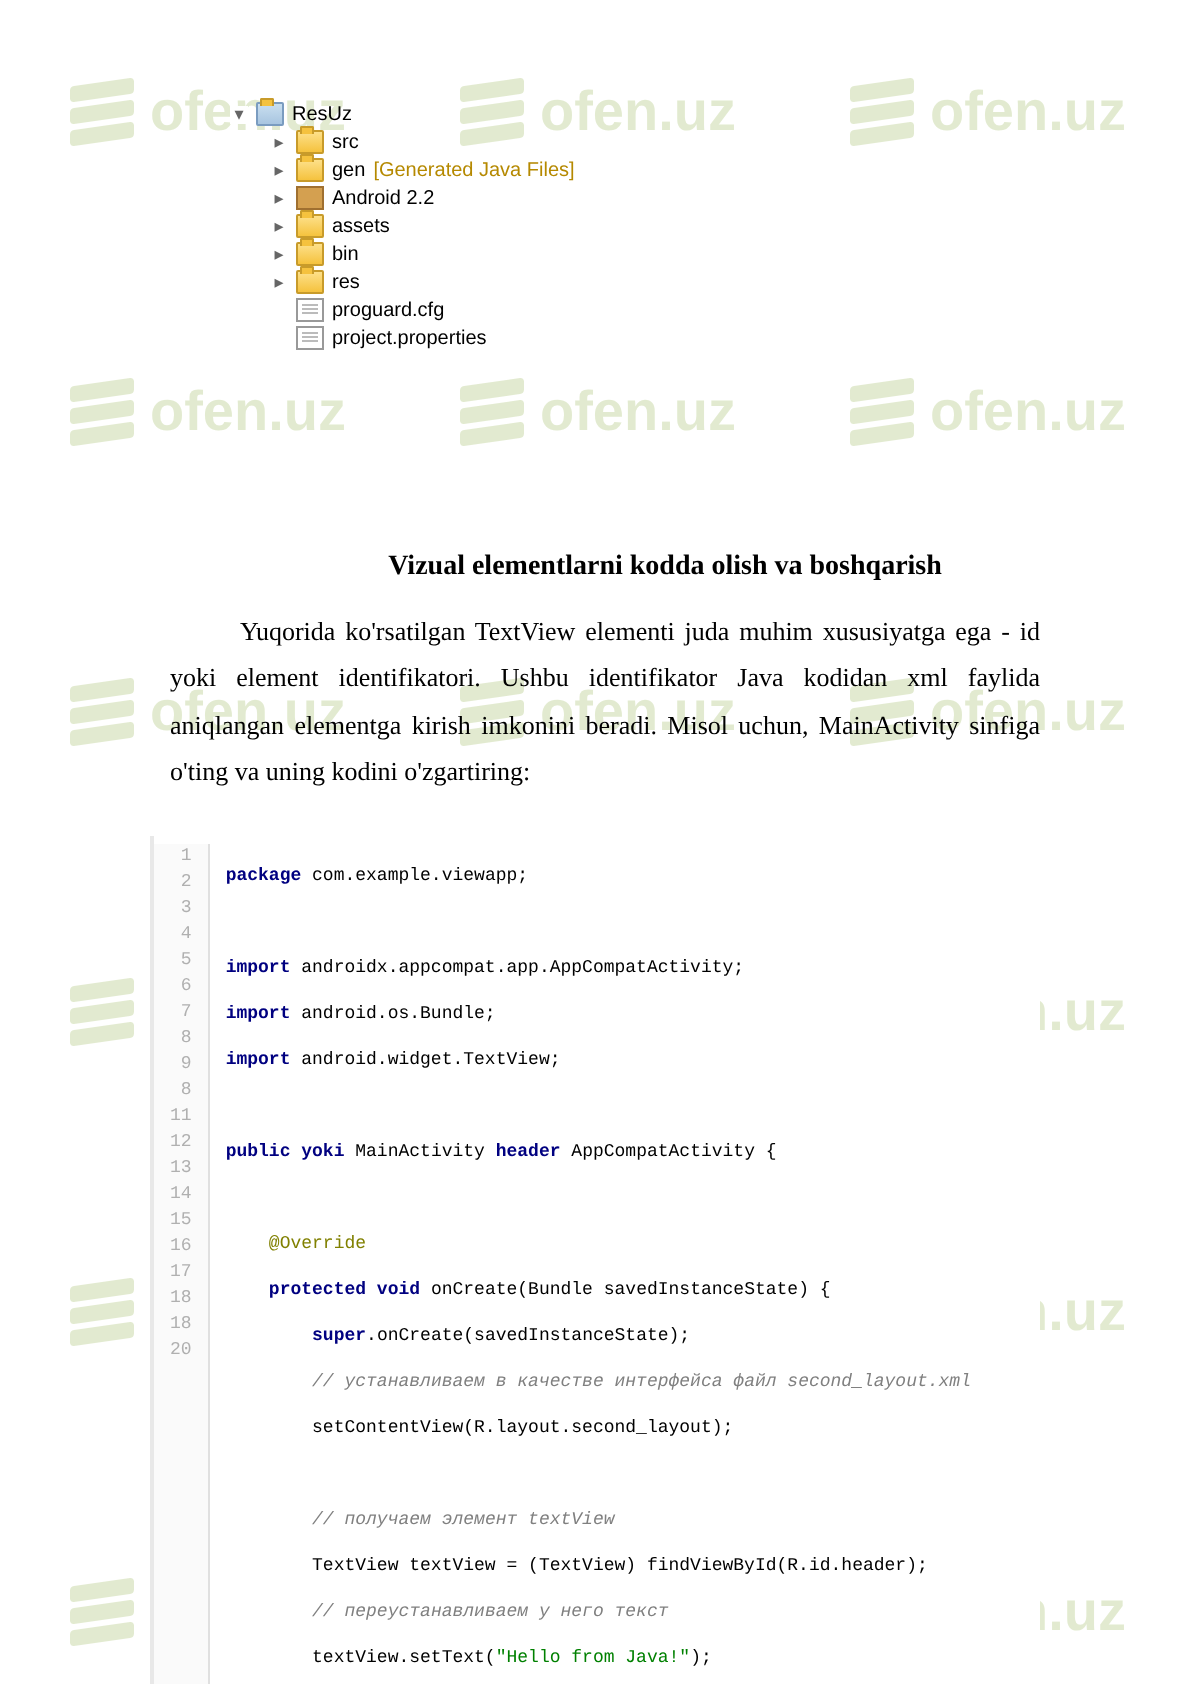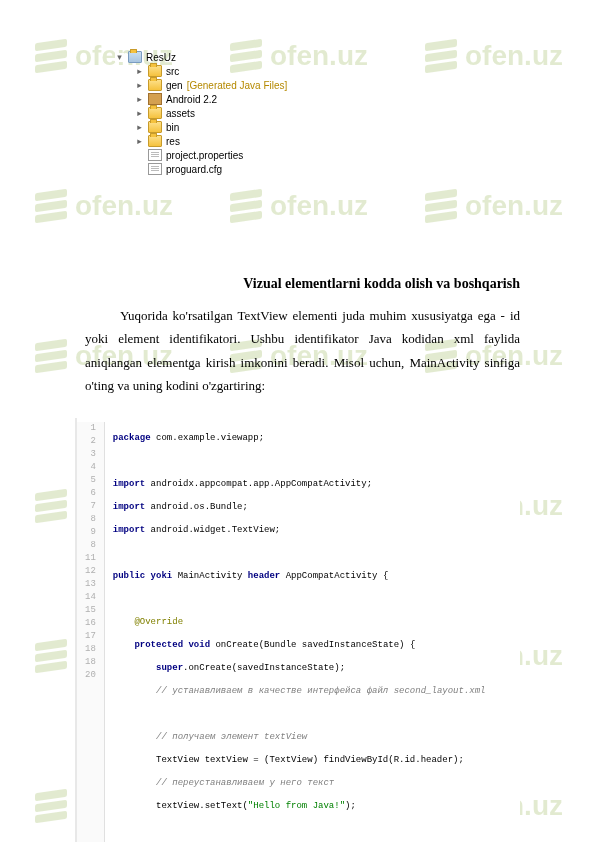--- a/index.html
+++ b/index.html
@@ -134,21 +134,21 @@
     }
     .gen-text {
       color: #b58900;
       font-size: 10px;
     }
 
     
     h3 {
       font-size: 14px;
       font-weight: bold;
-      text-align: right;
+      text-align: center;
       margin-left: 60px;
       margin-bottom: 12px;
     }
     p.body-text {
       font-size: 13px;
       line-height: 1.8;
       text-align: justify;
       text-indent: 35px;
       margin-bottom: 8px;
     }
@@ -371,26 +371,26 @@
       <span>bin</span>
     </div>
     <div class="tree-item tree-indent-2">
       <span class="tree-toggle">▸</span>
       <span class="tree-icon folder-icon"></span>
       <span>res</span>
     </div>
     <div class="tree-item tree-indent-2">
       <span class="tree-toggle" style="visibility:hidden">▸</span>
       <span class="tree-icon file-icon"></span>
-      <span>project.properties</span>
+      <span>proguard.cfg</span>
     </div>
     <div class="tree-item tree-indent-2">
       <span class="tree-toggle" style="visibility:hidden">▸</span>
       <span class="tree-icon file-icon"></span>
-      <span>proguard.cfg</span>
+      <span>project.properties</span>
     </div>
   </div>
 
   <h3>Vizual elementlarni kodda olish va boshqarish</h3>
 
   <p class="body-text">Yuqorida ko'rsatilgan TextView elementi juda muhim xususiyatga ega - id yoki element identifikatori. Ushbu identifikator Java kodidan xml faylida aniqlangan elementga kirish imkonini beradi. Misol uchun, MainActivity sinfiga o'ting va uning kodini o'zgartiring:</p>
 
   <div class="code-block">
     <div class="gutter">
       <div>1</div>
@@ -420,20 +420,21 @@
 <div><span class="kw">import</span> androidx.appcompat.app.AppCompatActivity;</div>
 <div><span class="kw">import</span> android.os.Bundle;</div>
 <div><span class="kw">import</span> android.widget.TextView;</div>
 <div> </div>
 <div><span class="kw">public yoki</span> MainActivity <span class="kw">header</span> AppCompatActivity {</div>
 <div> </div>
 <div>    <span class="ann">@Override</span></div>
 <div>    <span class="kw">protected void</span> onCreate(Bundle savedInstanceState) {</div>
 <div>        <span class="kw">super</span>.onCreate(savedInstanceState);</div>
 <div>        <span class="cmt">// устанавливаем в качестве интерфейса файл second_layout.xml</span></div>
+<div>        setContentView(R.layout.second_layout);</div>
 <div> </div>
 <div>        <span class="cmt">// получаем элемент textView</span></div>
 <div>        TextView textView = (TextView) findViewById(R.id.header);</div>
 <div>        <span class="cmt">// переустанавливаем у него текст</span></div>
 <div>        textView.setText(<span class="str">"Hello from Java!"</span>);</div>
 
 
     </div>
   </div>
 

